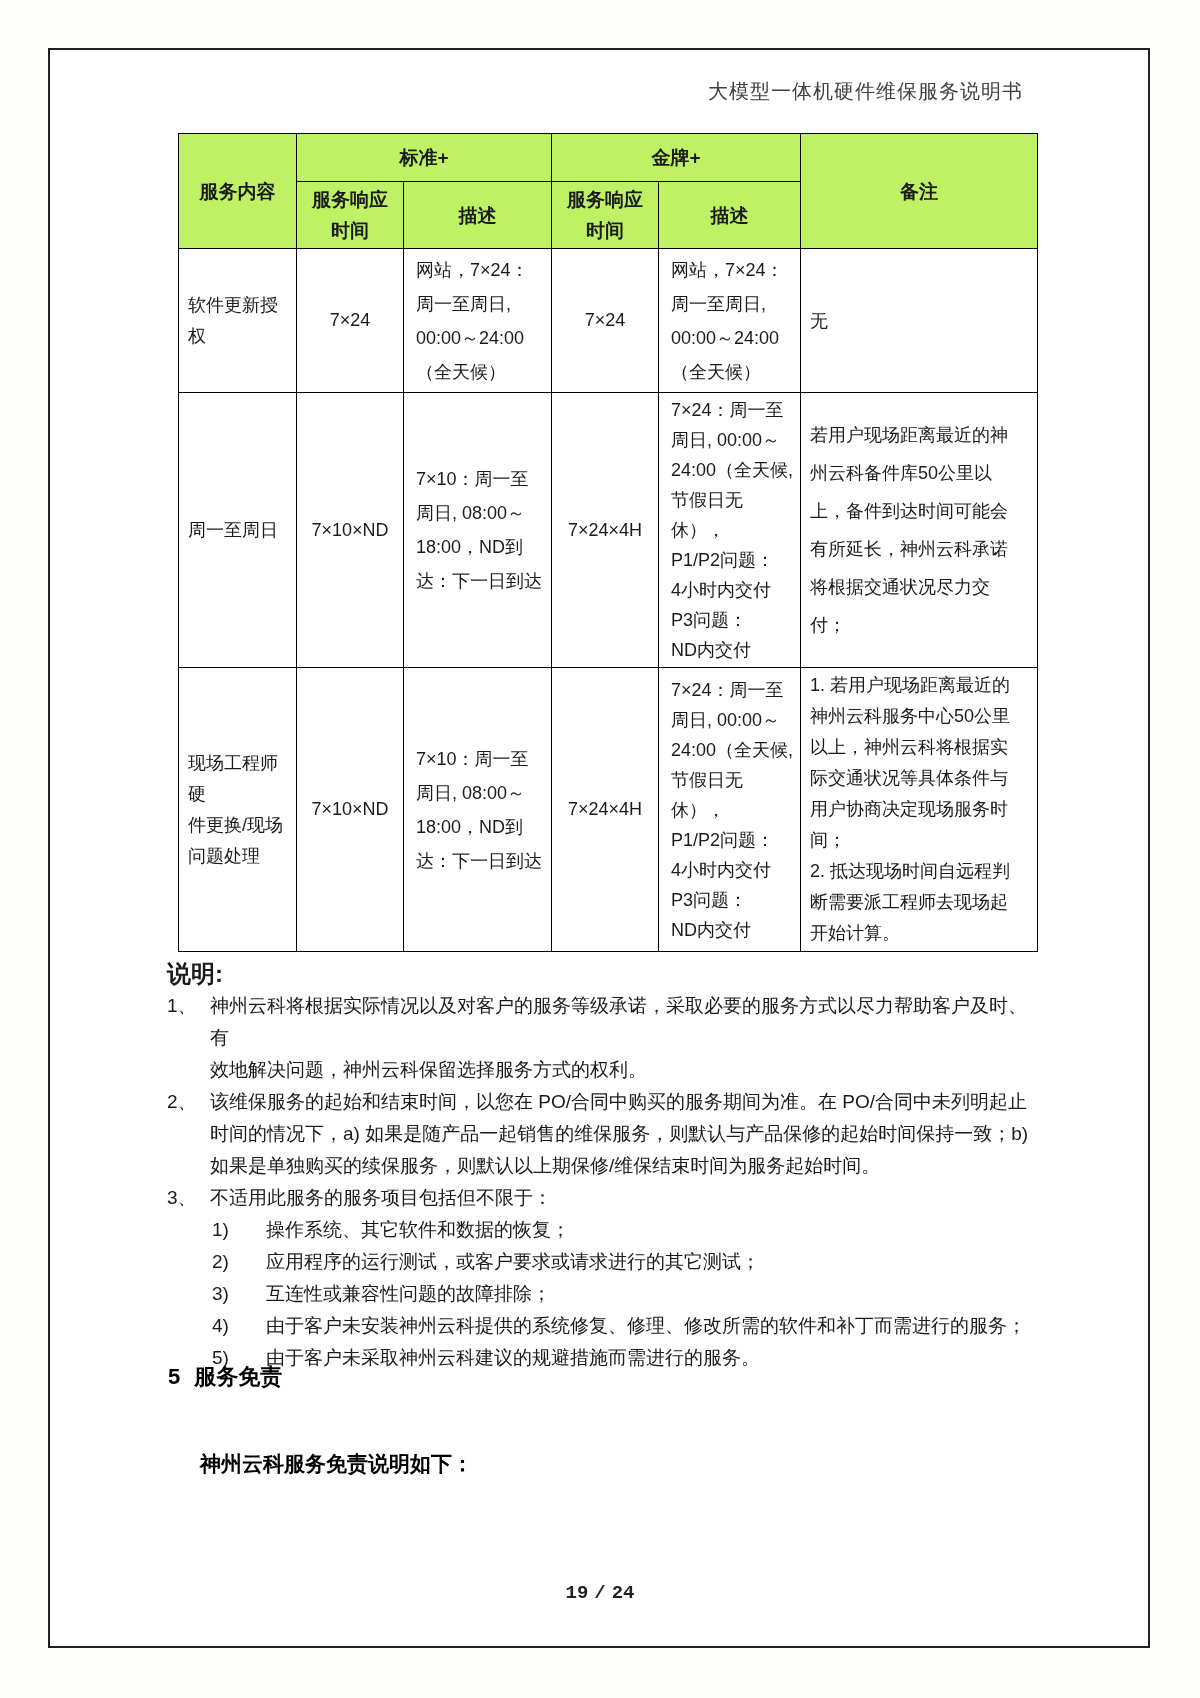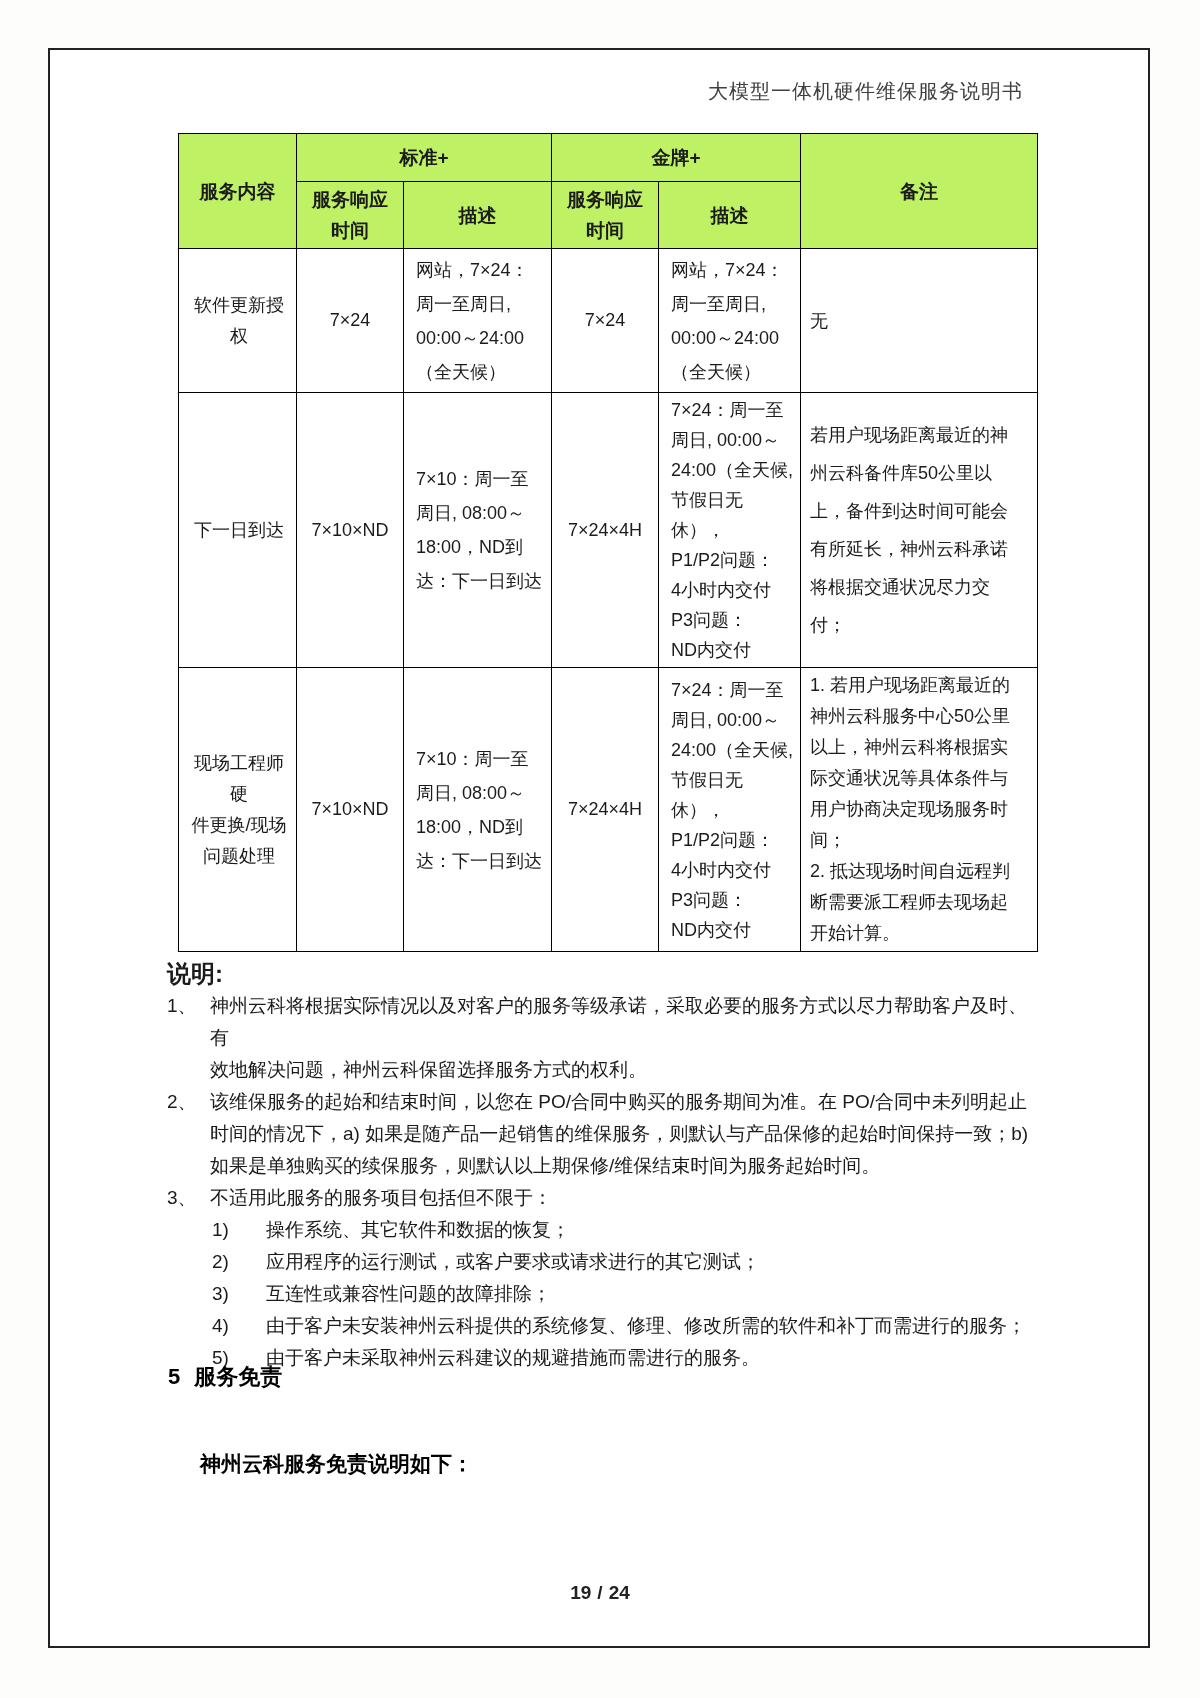--- a/index.html
+++ b/index.html
@@ -31,21 +31,21 @@
   }
   .svc-table thead th{
     background:#bef264;font-weight:bold;font-size:19px;
     text-align:center;white-space:pre-line;line-height:31px;
   }
   tr.hrow1{height:48px;}
   tr.hrow2{height:65px;padding-left:8px;}
   tr.drow1{height:144px;}
   tr.drow2{height:252px;}
   tr.drow3{height:284px;}
-  td.svc{ text-align:center;padding-left:9px;line-height:31px;white-space:pre-line;}
+  td.svc{ text-align:left;padding-left:9px;line-height:31px;white-space:pre-line;}
   td.resp{text-align:center;}
   td.desc{text-align:left;padding-left:12px;white-space:pre-line;line-height:34px;}
   td.desc.tight{line-height:30px;}
   td.remark{text-align:left;padding-left:9px;white-space:pre-line;line-height:38px;}
   td.remark.tight{line-height:31px;}
   
   .notes{
     position:absolute;left:167px;top:958px;width:872px;
     font-size:19px;line-height:32px;
   }
@@ -63,21 +63,21 @@
   }
   .section-heading .sec-num{margin-right:14px;}
   .section-lead{
     position:absolute;left:200px;top:1450px;
     font-size:21px;font-weight:bold;color:#000;
   }
   
   .page-footer{
     position:absolute;left:0;top:1582px;width:1200px;
     text-align:center;
-    font-family:Liberation Sans, sans-serif;
+    font-family:Liberation Mono, monospace;
     font-size:19px;font-weight:bold;color:#222;
   }
   .page-footer span{padding:0 3px;}
 </style>
 </head>
 <body>
 
 <div class="page-border"></div>
 
 <div class="doc-header">大模型一体机硬件维保服务说明书</div>
@@ -116,21 +116,21 @@
 00:00～24:00
 （全天候）</td>
       <td class="resp">7×24</td>
       <td class="desc">网站，7×24：
 周一至周日,
 00:00～24:00
 （全天候）</td>
       <td class="remark">无</td>
     </tr>
     <tr class="drow2">
-      <td class="svc">下一日到达</td>
+      <td class="svc">周一至周日</td>
       <td class="resp">7×10×ND</td>
       <td class="desc">7×10：周一至
 周日, 08:00～
 18:00，ND到
 达：下一日到达</td>
       <td class="resp">7×24×4H</td>
       <td class="desc tight">7×24：周一至
 周日, 00:00～
 24:00（全天候,
 节假日无休），

